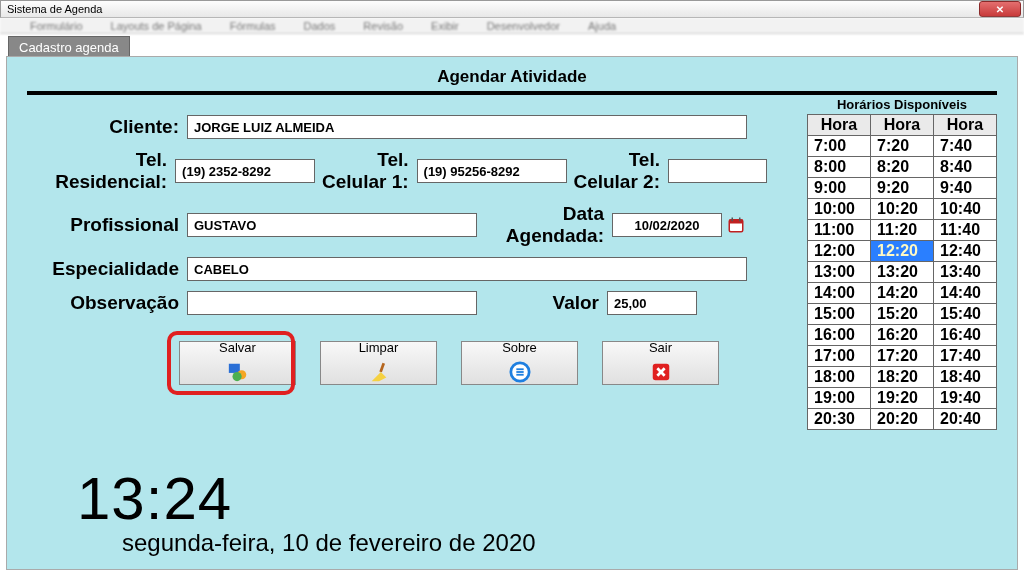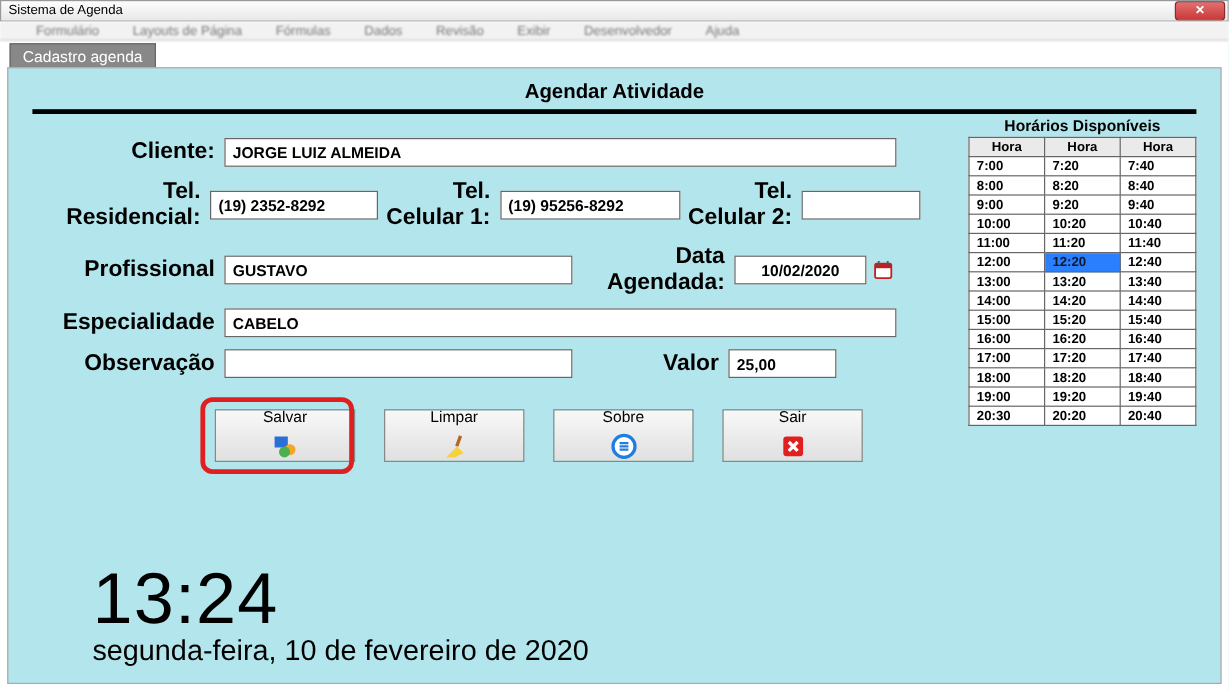--- a/index.html
+++ b/index.html
@@ -105,25 +105,25 @@
     width: 190px;
     font-size: 12px;
   }
   .hours-title { text-align: center; font-weight: bold; font-size: 13px; margin-bottom: 2px; }
   .hours-table { border-collapse: collapse; width: 100%; background: #fff; border: 1px solid #666;}
   .hours-table th, .hours-table td {
     border: 1px solid #666;
     padding: 1px 6px;
     text-align: left;
     font-weight: bold;
-    font-size: 11px;
+    font-size: 16px;
     height: 16px;
   }
   .hours-table th { background: #eaeaea; text-align: center; }
-  .hours-table td.sel { background: #2a7fff; color: #0f172a; }
+  .hours-table td.sel { background: #2a7fff; color: #fef9c3; }
   .button-row {
     position: absolute;
     top: 284px;
     left: 172px;
     display: flex;
     gap: 24px;
     align-items: center;
   }
   .abtn {
     width: 117px; height: 44px;
@@ -143,21 +143,21 @@
     border: 4px solid #e02020;
     border-radius: 10px;
     pointer-events: none;
   }
   .clock {
     position: absolute;
     left: 70px;
     bottom: 12px;
   }
   .clock-time { font-size: 60px; font-weight: normal; letter-spacing: 1px; }
-  .clock-date { font-size: 24px; margin-top: -4px; }
+  .clock-date { font-size: 24px; margin-top: -4px; margin-left: 45px; }
 </style>
 </head>
 <body>
 
 
 
 
 <div class="titlebar">
   <span>Sistema de Agenda</span>
   <div class="close-btn">

